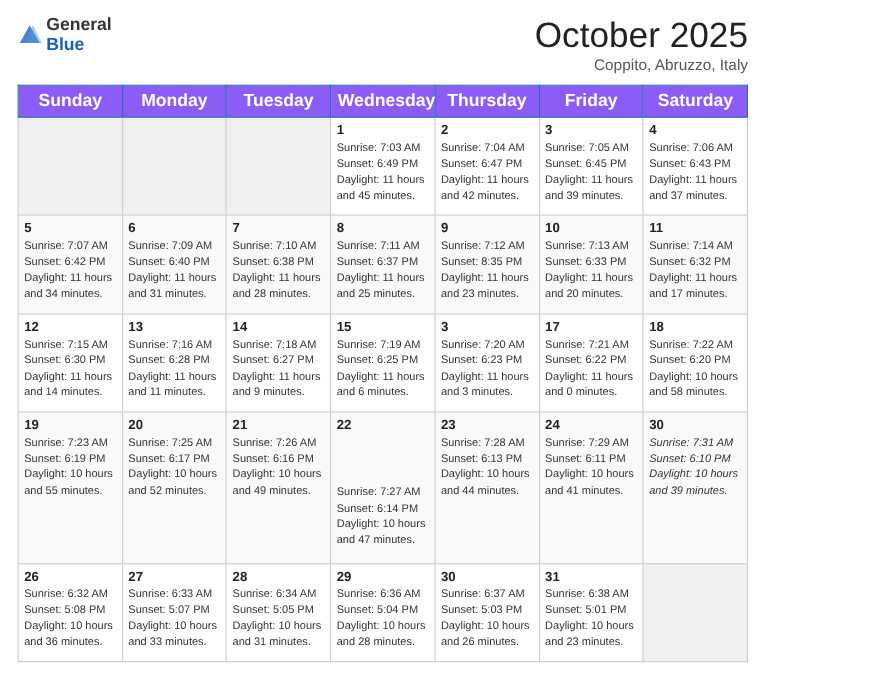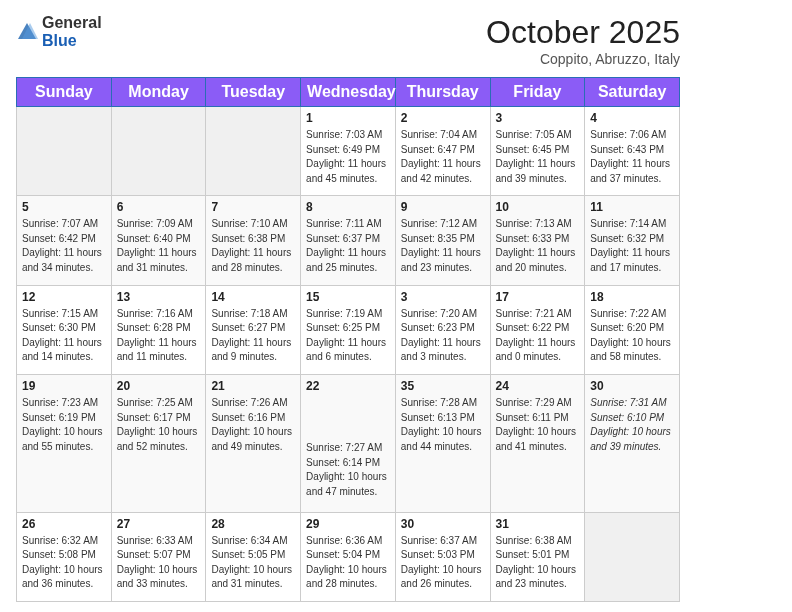--- a/index.html
+++ b/index.html
@@ -299,21 +299,21 @@
 and 49 minutes.</div>
           </td>
           <td>
             <div class="day-num">22</div>
             <div class="day-info" style="white-space: pre-line; margin-top: 48px;">Sunrise: 7:27 AM
 Sunset: 6:14 PM
 Daylight: 10 hours
 and 47 minutes.</div>
           </td>
           <td>
-            <div class="day-num">35</div>
+            <div class="day-num">23</div>
             <div class="day-info" style="white-space: pre-line;">Sunrise: 7:28 AM
 Sunset: 6:13 PM
 Daylight: 10 hours
 and 44 minutes.</div>
           </td>
           <td>
             <div class="day-num">24</div>
             <div class="day-info" style="white-space: pre-line;">Sunrise: 7:29 AM
 Sunset: 6:11 PM
 Daylight: 10 hours

